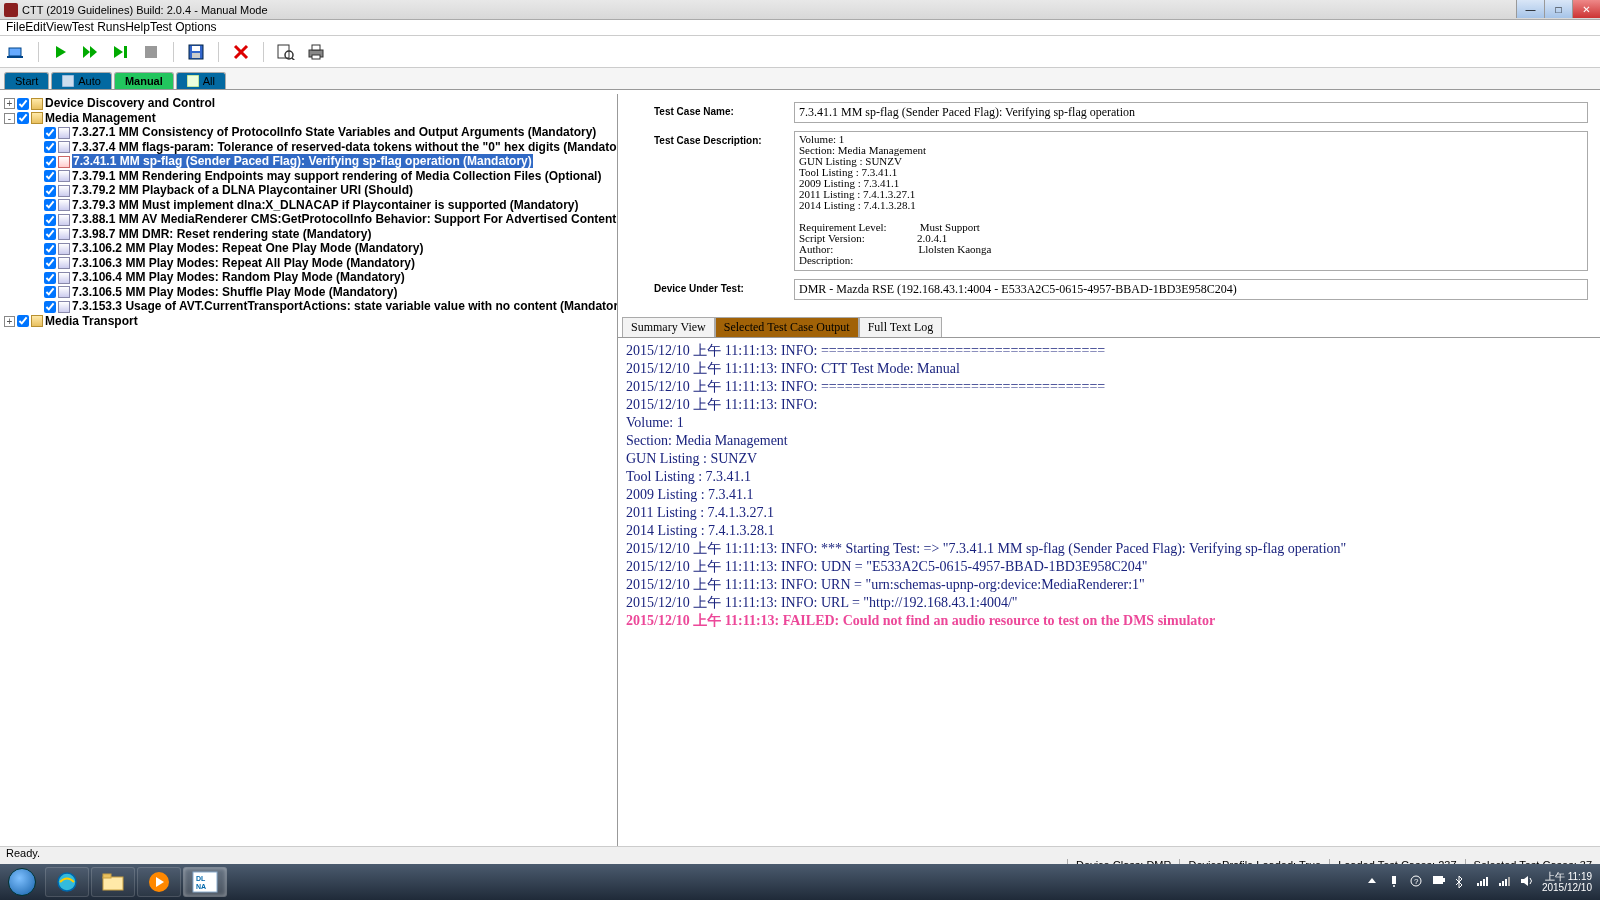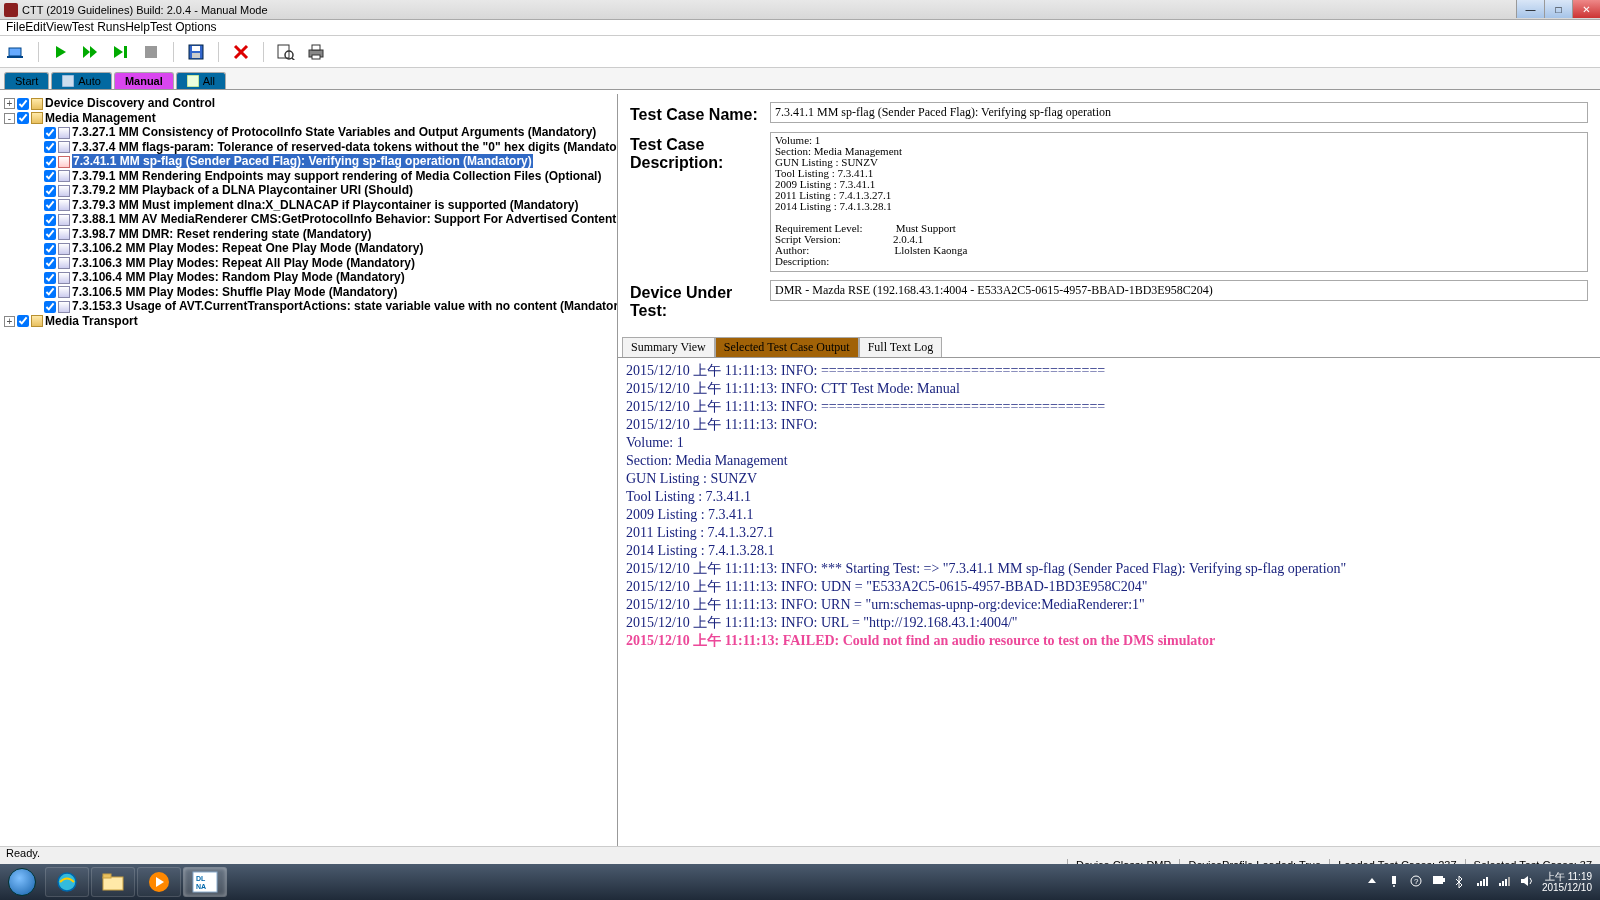--- a/index.html
+++ b/index.html
@@ -10,38 +10,38 @@
 .winbtns { display:flex; gap:0; position:absolute; right:0; top:0;}
 .winbtn { width: 28px; height: 18px; display:flex; align-items:center; justify-content:center; font-size:10px; border-left:1px solid #999;}
 .winbtn.min{background:linear-gradient(#d9e6f7,#a6c4e8);} .winbtn.max{background:linear-gradient(#d9e6f7,#a6c4e8);} .winbtn.close{background:linear-gradient(#e88,#c33); color:#fff;}
 .menubar { height: 16px; display: flex; align-items: flex-start; padding: 0 6px; gap: 0; border-bottom: 1px solid #ccc; font-size: 12px;}
 .menubar span { cursor: default; }
 .toolbar { height: 32px; display: flex; align-items: center; padding: 0 6px; gap: 10px; border-bottom: 1px solid #ccc;}
 .tbtn { width: 20px; height: 18px; display:flex; align-items:center; justify-content:center; }
 .sep { width:1px; height:20px; background:#ccc; margin:0 2px;}
 .tabbar { height: 22px; display: flex; align-items:flex-end; padding: 0 4px; gap:2px; border-bottom:1px solid #999; background:#f5f5f5;}
 .tab { border:1px solid #aaa; border-bottom:none; padding:2px 10px; font-size:11px; background:#0369a1; border-radius:3px 3px 0 0; display:flex; align-items:center; gap:4px;}
-.tab.active { background:#d946ef; font-weight:bold;}
+.tab.active { background:#22c55e; font-weight:bold;}
 .tabicon{width:12px;height:12px;display:inline-block;}
 .main { display:flex; position:absolute; top:94px; bottom:22px; left:0; right:0;}
 .leftpane { width: 618px; border-right:1px solid #999; overflow:hidden; position:relative; background:#fff;}
 .tree { height: calc(100% - 18px); overflow: hidden; padding: 2px 4px; font-size: 12px; font-weight:bold; line-height:14.5px;}
 .treerow { white-space: nowrap; }
 .treerow .cb { width:12px; height:12px; margin-right:2px; vertical-align:middle;}
 .treerow .ic { width:12px; height:12px; display:inline-block; vertical-align:middle; margin-right:2px;}
 .treerow.l0{padding-left:0;} .treerow.l2{padding-left:40px;}
 .treerow.sel span.label{ background:#316ac5; color:#fff; padding:0 1px;}
 .treerow .expander{display:inline-block;width:11px;text-align:center;font-size:10px;color:#555;border:1px solid #888;height:11px;line-height:9px;margin-right:2px;font-weight:normal;}
 .treerow .label{font-weight:bold;}
 .leftpane .hscroll { position:absolute; bottom:0; left:0; right:0; height:16px; background:#f0f0f0; border-top:1px solid #ccc;}
 .leftpane .hscroll .thumb{position:absolute;left:14px;top:1px;width:554px;height:13px;background:linear-gradient(#e8e8e8,#c8c8c8);border:1px solid #999;border-radius:2px;}
 .rightpane { flex:1; display:flex; flex-direction:column;}
 .details { padding: 8px 12px; }
 .drow { display:flex; align-items:flex-start; margin-bottom:8px;}
-.drow .lbl { width: 140px; font-weight: bold; font-size:16px; padding-top:4px;}
+.drow .lbl { width: 140px; font-weight: bold; font-size:10px; padding-top:4px;margin-left:24px;}
 .drow .val { flex:1; }
 .drow input[type=text]{ width:100%; border:1px solid #aaa; padding:2px 4px; font-size:12px; font-family:"Times New Roman",serif;}
 .drow .desc{ width:100%; height:140px; border:1px solid #aaa; padding:2px 4px; font-size:11px; font-family:"Times New Roman",serif; overflow-y:scroll; line-height:11px;}
 .outtabs { height:22px; display:flex; align-items:flex-end; padding:0 4px; border-bottom:1px solid #999; font-family:"Times New Roman",serif; font-size:12px;}
 .outtab{border:1px solid #aaa; border-bottom:none; padding:2px 8px; margin-right:0; background:#f3f3f3;}
 .outtab.active{background:#a16207;text-align:center;}
 .output { flex:1; overflow-y:scroll; padding:4px 8px; font-family:"Times New Roman",serif; font-size:14px; color:#1a237e; line-height:18px;}
 .output .line{white-space:pre;}
 .output .failed{color:#ec4899; font-weight:bold;}
 .statusbar { position:absolute; bottom:36px; left:0; right:0; height:18px; background:#f0f0f0; border-top:1px solid #ccc; display:flex; align-items:flex-start; font-size:11px;flex-direction:column;}

